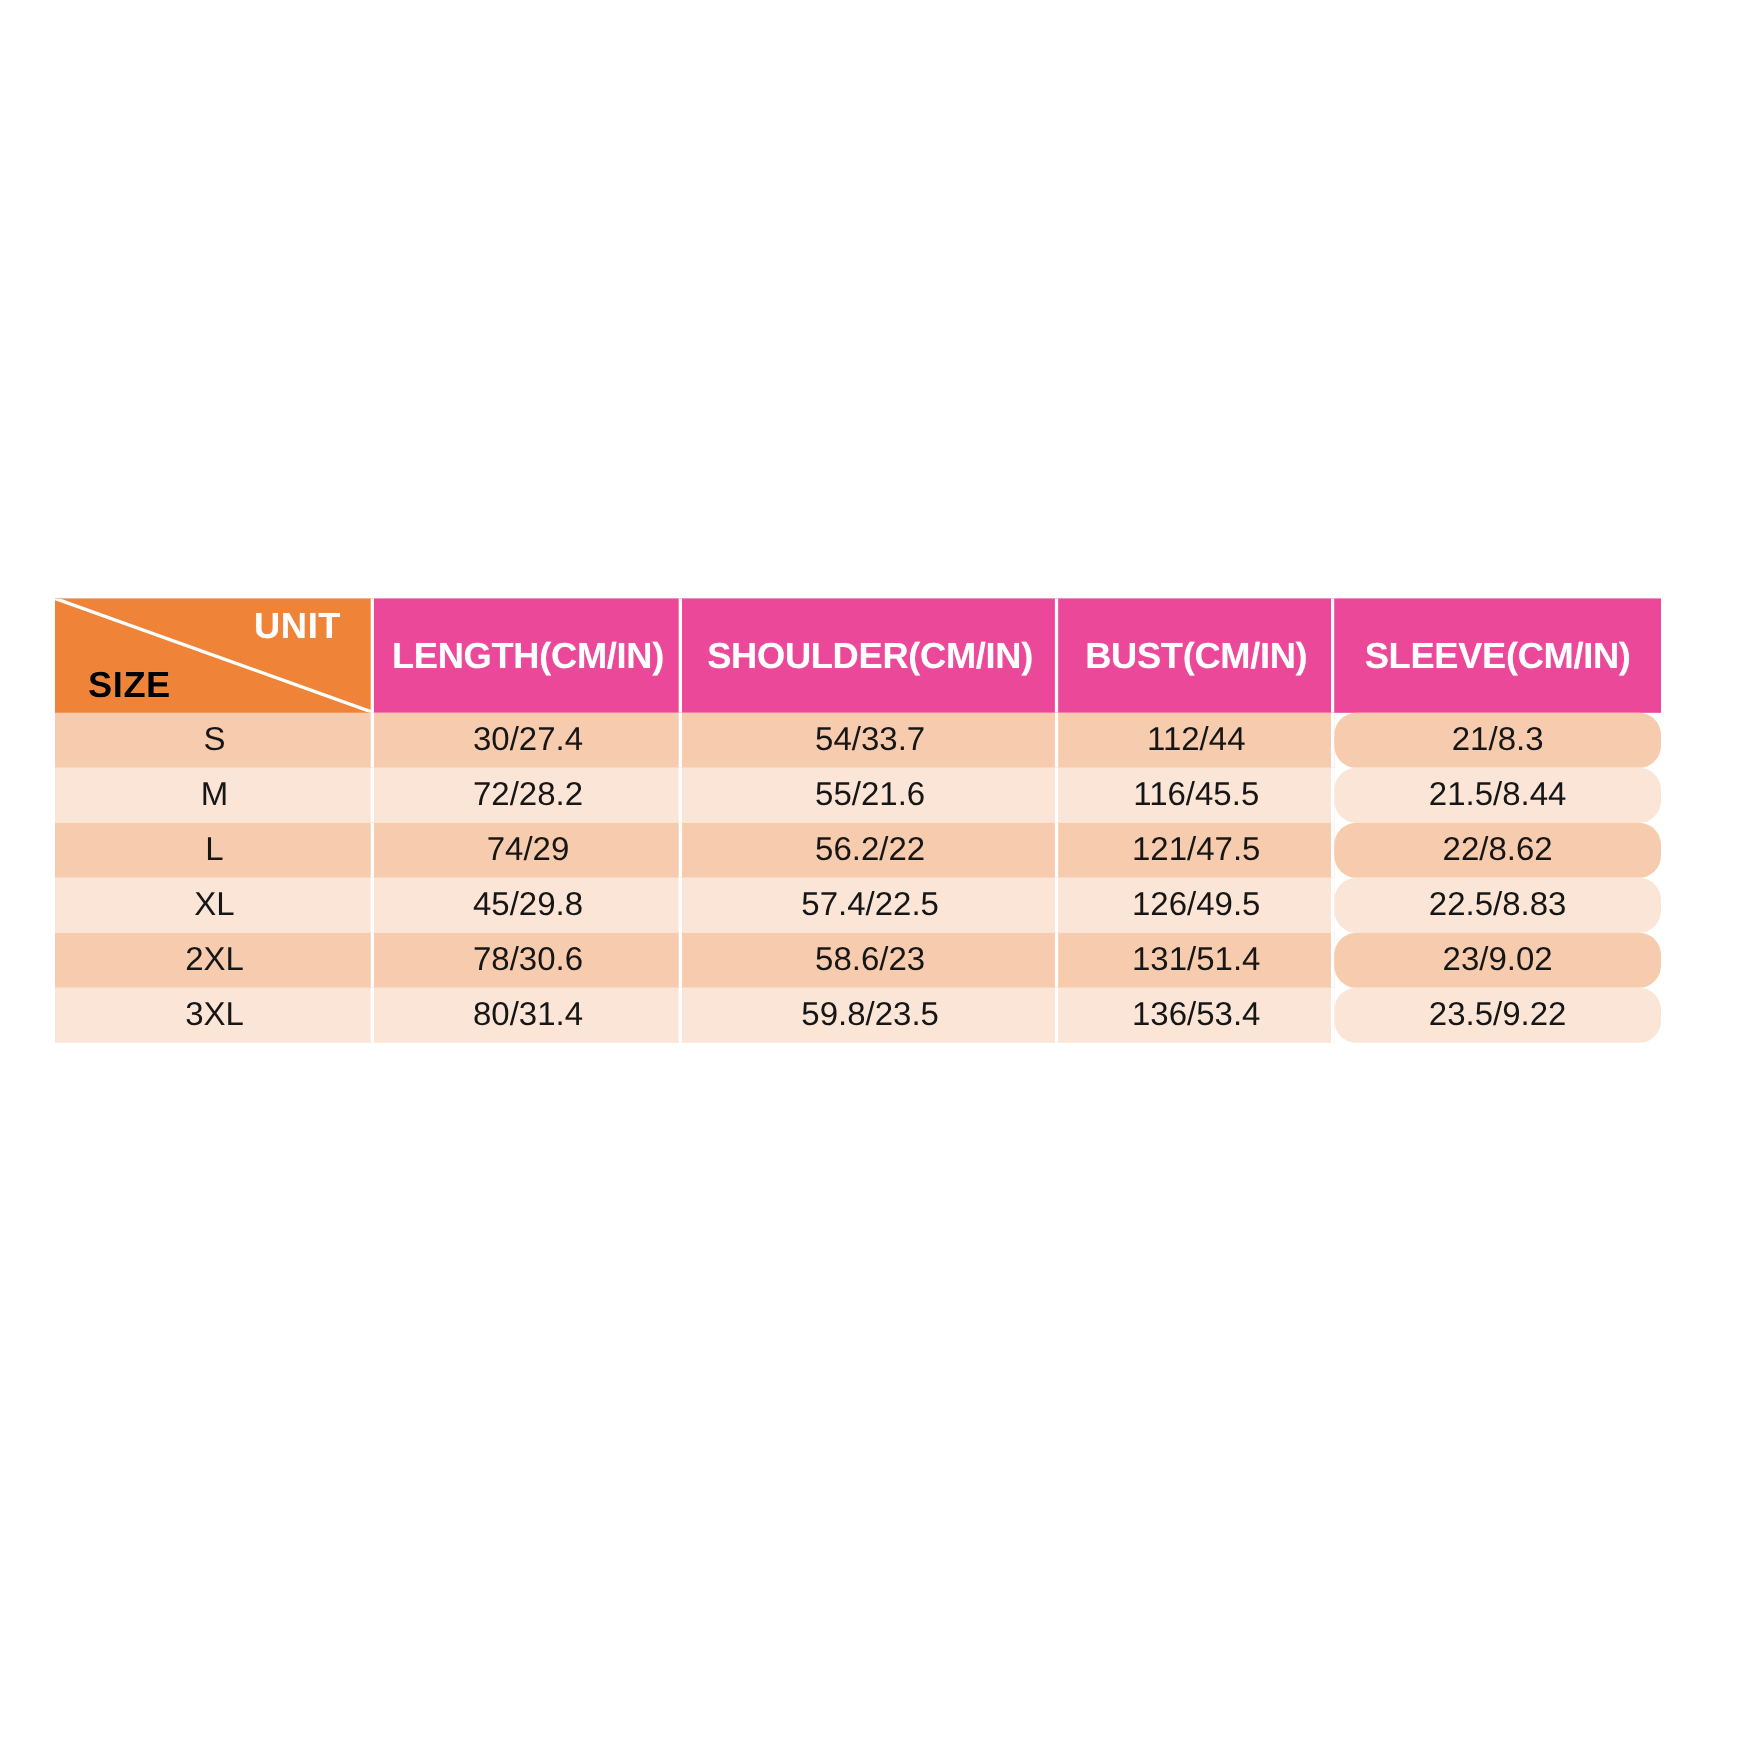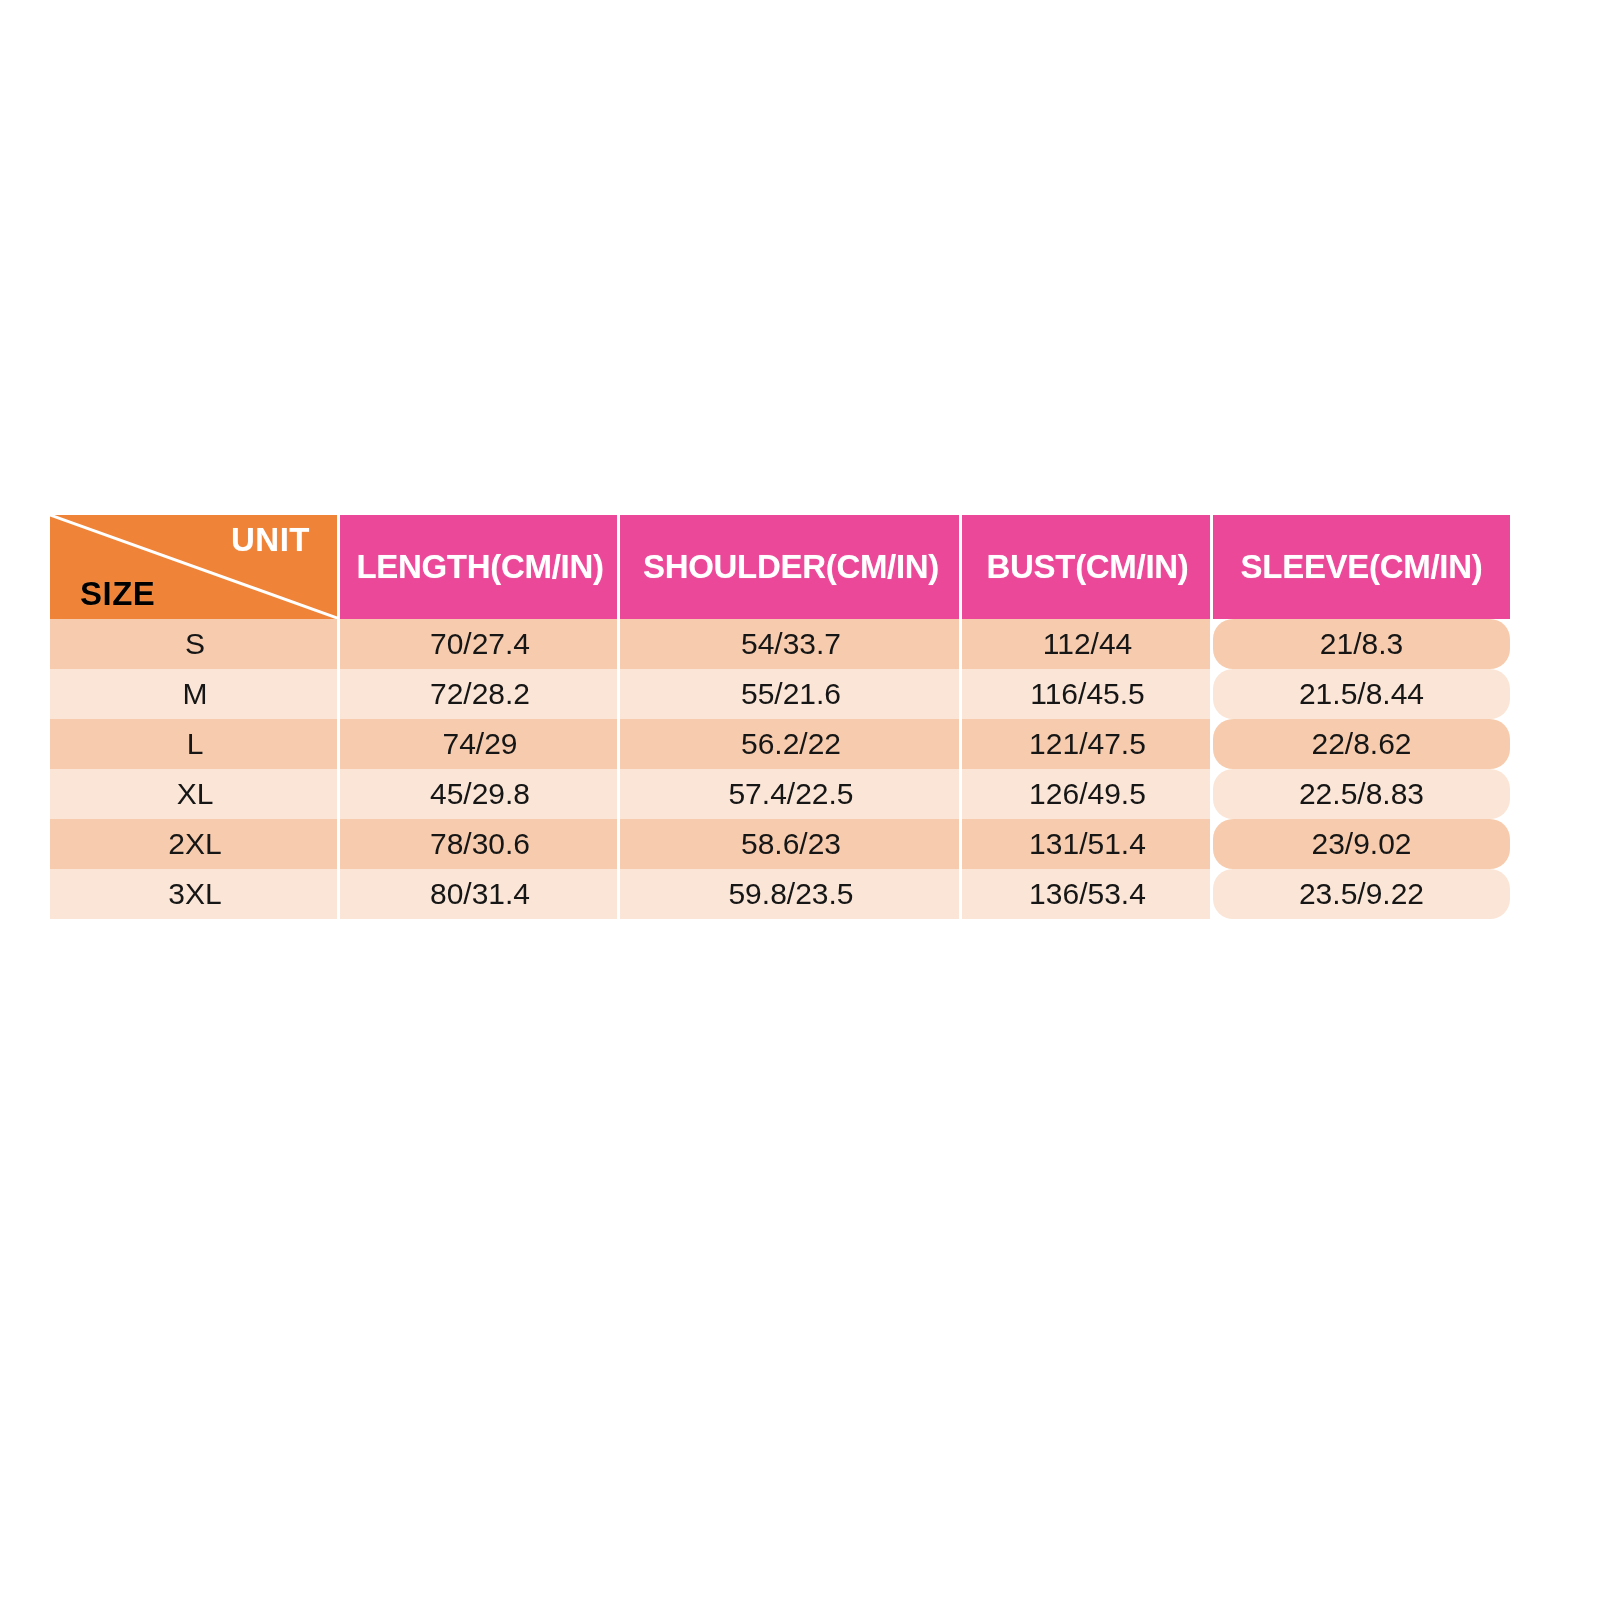--- a/index.html
+++ b/index.html
@@ -11,21 +11,21 @@
     width: 1600px;
     height: 1600px;
     font-family: "Liberation Sans", sans-serif;
     position: relative;
     overflow: hidden;
   }
 
   #size-chart {
     position: absolute;
     left: 50px;
-    top: 515px;
+    top: 544px;
     width: 1460px;
     border-collapse: collapse;
     table-layout: fixed;
     padding-left: 36px;
   }
 
   #size-chart th,
   #size-chart td {
     padding: 0;
     margin: 0;
@@ -129,21 +129,21 @@
       <th>LENGTH(CM/IN)</th>
       <th>SHOULDER(CM/IN)</th>
       <th>BUST(CM/IN)</th>
       <th>SLEEVE(CM/IN)</th>
     </tr>
   </thead>
 
   <tbody>
     <tr class="row-dark">
       <td>S</td>
-      <td>70/27.4</td>
+      <td>30/27.4</td>
       <td>54/33.7</td>
       <td>112/44</td>
       <td>21/8.3</td>
     </tr>
     <tr class="row-light">
       <td>M</td>
       <td>72/28.2</td>
       <td>55/21.6</td>
       <td>116/45.5</td>
       <td>21.5/8.44</td>

